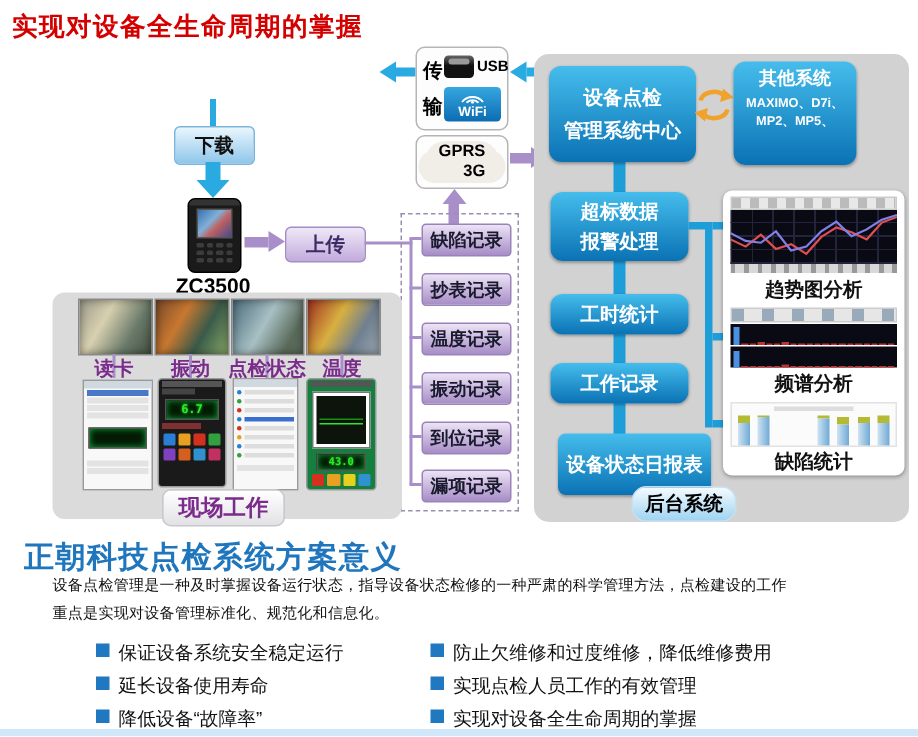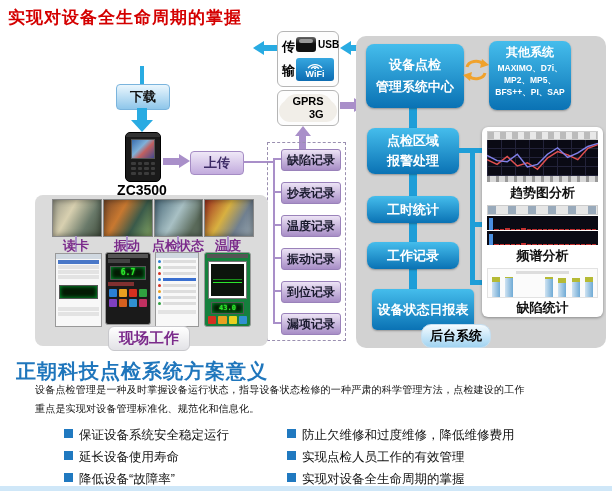--- a/index.html
+++ b/index.html
@@ -211,26 +211,25 @@
     <path d="M4 9 A9 7 0 0 1 20 6" stroke="#f0a22c" stroke-width="3" fill="none"></path>
     <polygon points="19,1 26,7 17,10" fill="#f0a22c"></polygon>
     <path d="M22 15 A9 7 0 0 1 6 18" stroke="#f0a22c" stroke-width="3" fill="none"></path>
     <polygon points="7,23 0,17 9,14" fill="#f0a22c"></polygon>
   </svg>
 
   <div class="abs blue-box" style="left:489px;top:41px;width:82px;height:66px;text-align:center;padding-top:3px;">
     <div style="font-size:12px;">其他系统</div>
     <div style="font-size:8.5px;line-height:1.75;">MAXIMO、D7i、</div>
     <div style="font-size:8.5px;line-height:1.1;">MP2、MP5、</div>
-    <div style="font-size:8.5px;line-height:1.75;">BFS++、PI、SAP</div>
   </div>
 
   <div class="abs ctr blue-box" style="left:367px;top:128px;width:92px;height:46px;font-size:13px;line-height:1.55;">
     <div>
-      <div>点检区域</div>
+      <div>超标数据</div>
       <div>报警处理</div>
     </div>
   </div>
   <div class="abs ctr blue-box" style="left:367px;top:196px;width:92px;height:27px;font-size:13px;">工时统计</div>
   <div class="abs ctr blue-box" style="left:367px;top:242px;width:92px;height:27px;font-size:13px;">工作记录</div>
   <div class="abs ctr blue-box" style="left:372px;top:289px;width:102px;height:41px;font-size:13px;border-radius:5px;">设备状态日报表</div>
 
   <div class="abs bline" style="left:459px;top:148px;width:12px;height:5px;"></div>
   <div class="abs bline" style="left:470px;top:148px;width:5px;height:137px;"></div>
   <div class="abs bline" style="left:475px;top:148px;width:8px;height:5px;"></div>

